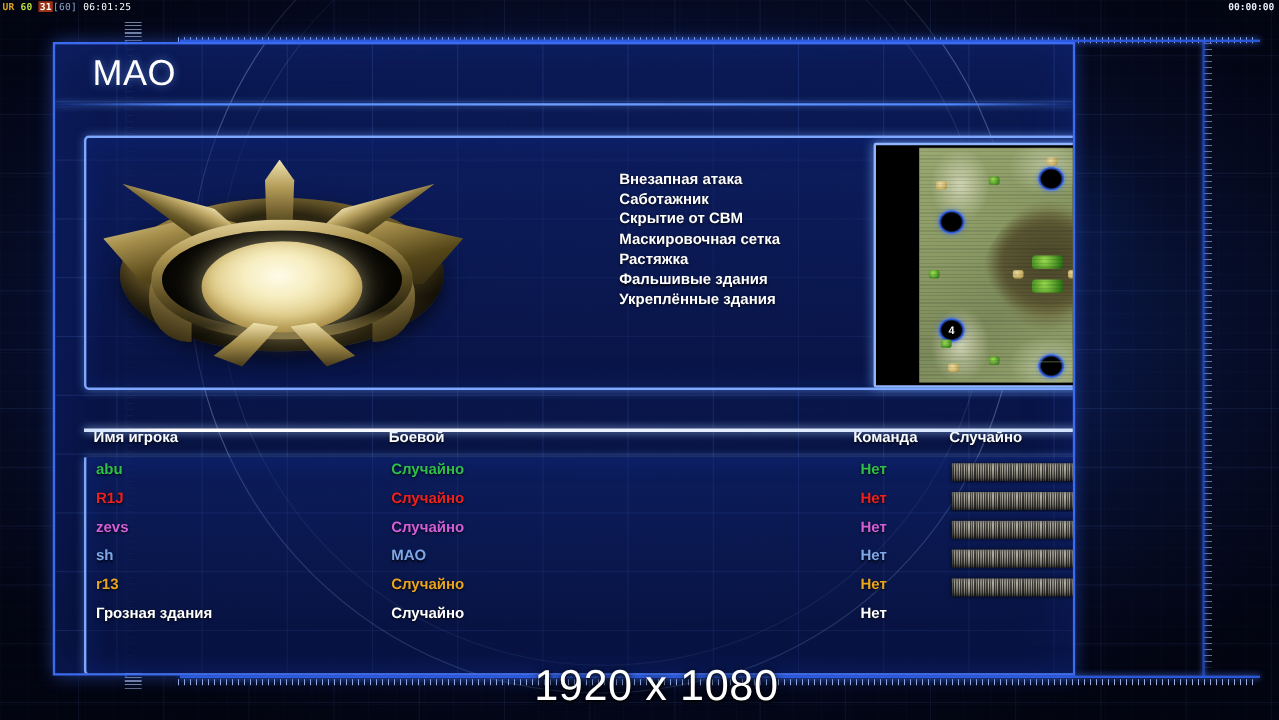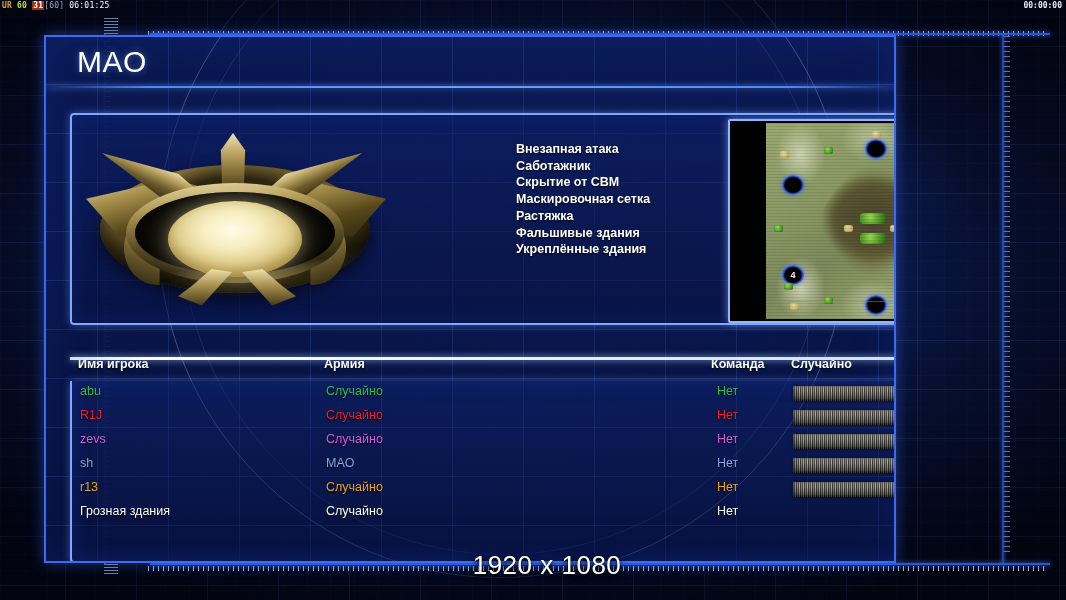--- a/index.html
+++ b/index.html
@@ -315,21 +315,21 @@
   }
   .tbody{
     position:absolute; left:0; top:24px; width:932px; height:182px;
     border:2px solid #7ea8ff; border-top:none; border-radius:0 0 4px 4px;
     box-shadow:0 0 8px rgba(110,160,255,.45), inset 0 0 20px rgba(16,44,140,.45);
     background:linear-gradient(180deg, rgba(18,42,128,.40), rgba(8,20,70,.45));
     overflow:hidden;
   }
   .row{ position:relative; height:24px; }
   .cell{ position:absolute; top:3px; font-size:12.5px; white-space:nowrap;
-    text-shadow:0 1px 2px rgba(0,0,0,.9); }
+    text-shadow:0 1px 2px rgba(0,0,0,.9);font-weight:bold; }
   .c-name{ left:8px; }
   .c-army{ left:254px; }
   .c-team{ left:645px; }
   .bar{
     position:absolute; left:721px; top:5px; width:191px; height:15px;
     background:
       repeating-linear-gradient(to right,
         #8d8a80 0px, #8d8a80 1px,
         #4a4842 1px, #4a4842 2px,
         #b3b0a4 2px, #b3b0a4 3px,
@@ -341,21 +341,21 @@
   .bar::after{
     content:""; position:absolute; inset:0;
     background:linear-gradient(180deg, rgba(255,255,255,.22) 0%, rgba(255,255,255,0) 28%,
       rgba(0,0,0,.30) 72%, rgba(0,0,0,.50) 100%);
     border-radius:1px;
   }
 
   
   .reso{
     position:absolute; left:0; top:550px; width:1066px; text-align:center;
-    font-size:26px; color:#ffffff; z-index:30;
+    font-size:36px; color:#ffffff; z-index:30;
     text-shadow:0 0 8px rgba(0,0,0,.9), 0 2px 3px rgba(0,0,0,.95);
     letter-spacing:.5px;
     padding-left:28px;
   }
 </style>
 </head>
 <body>
 
 <div id="root">
 
@@ -455,21 +455,21 @@
 
           <div class="map-line" style="top:178px;"></div>
           <div class="map-scan"></div>
         </div>
       </div>
     </div>
 
     <div class="table-wrap">
       <div class="thead">
         <div class="th-name">Имя игрока</div>
-        <div class="th-army">Армия</div>
+        <div class="th-army">Боевой</div>
         <div class="th-team">Команда</div>
         <div class="th-prog">Случайно</div>
         <div class="thead-rule"></div>
       </div>
       <div class="tbody" id="player-rows">
           <div class="row">
             <div class="cell c-name" style="color: rgb(47, 191, 74);">abu</div>
             <div class="cell c-army" style="color: rgb(47, 191, 74);">Случайно</div>
             <div class="cell c-team" style="color: rgb(47, 191, 74);">Нет</div>
             <div class="bar" style="width: 191px;"></div>

